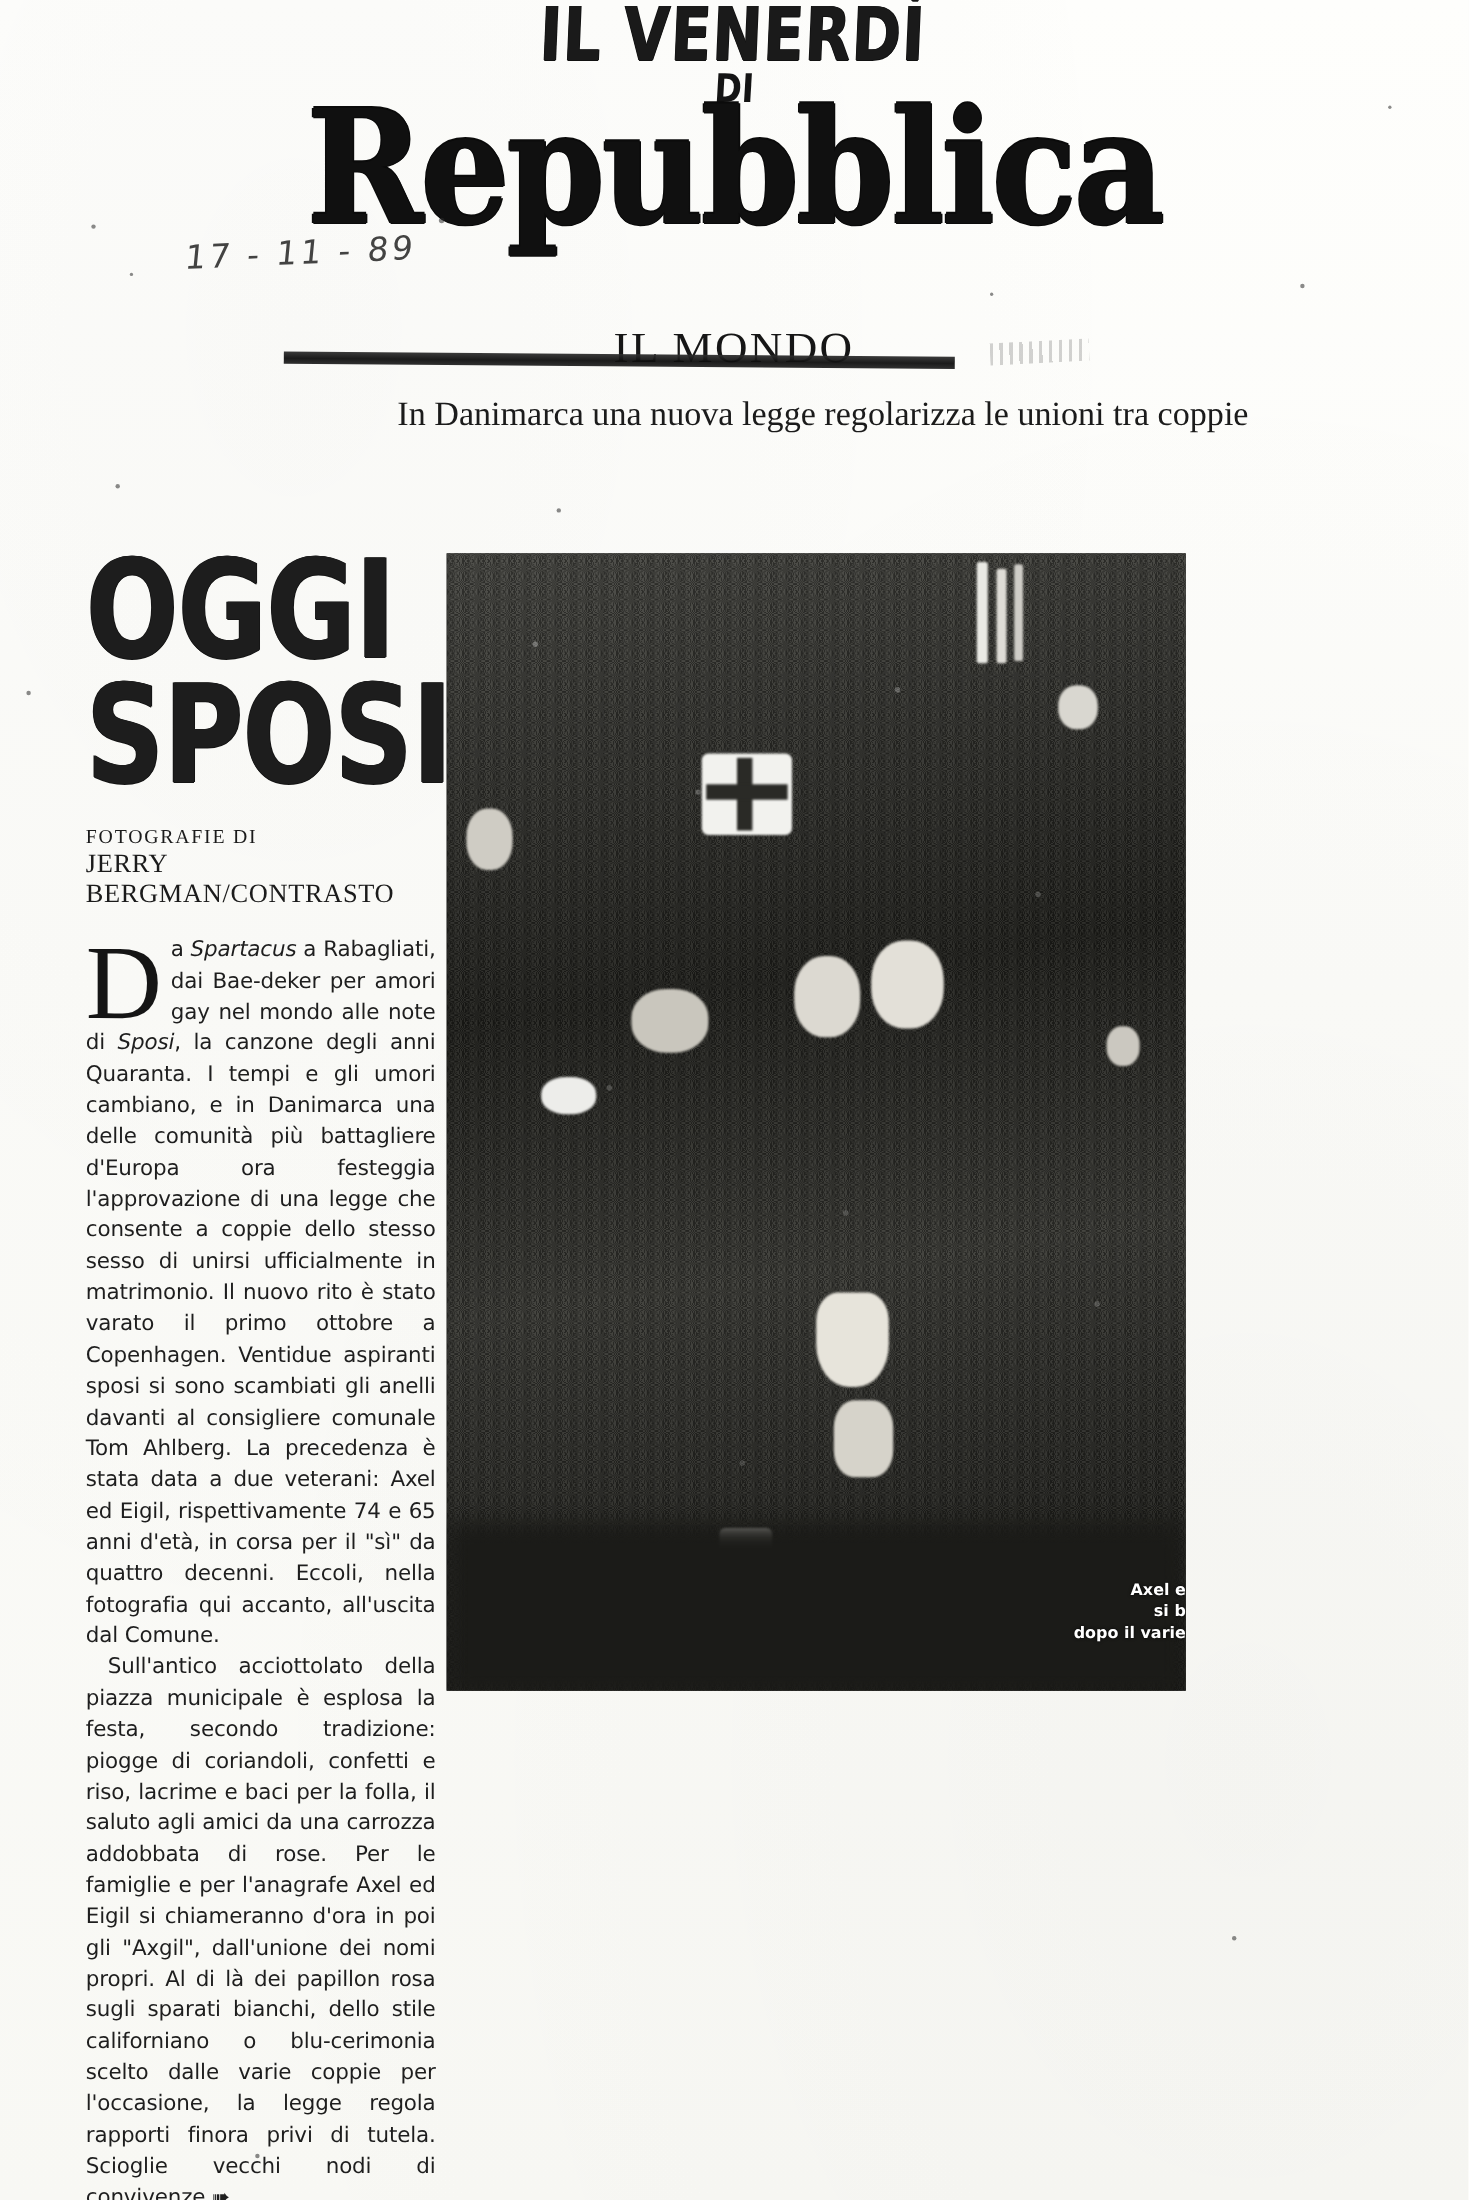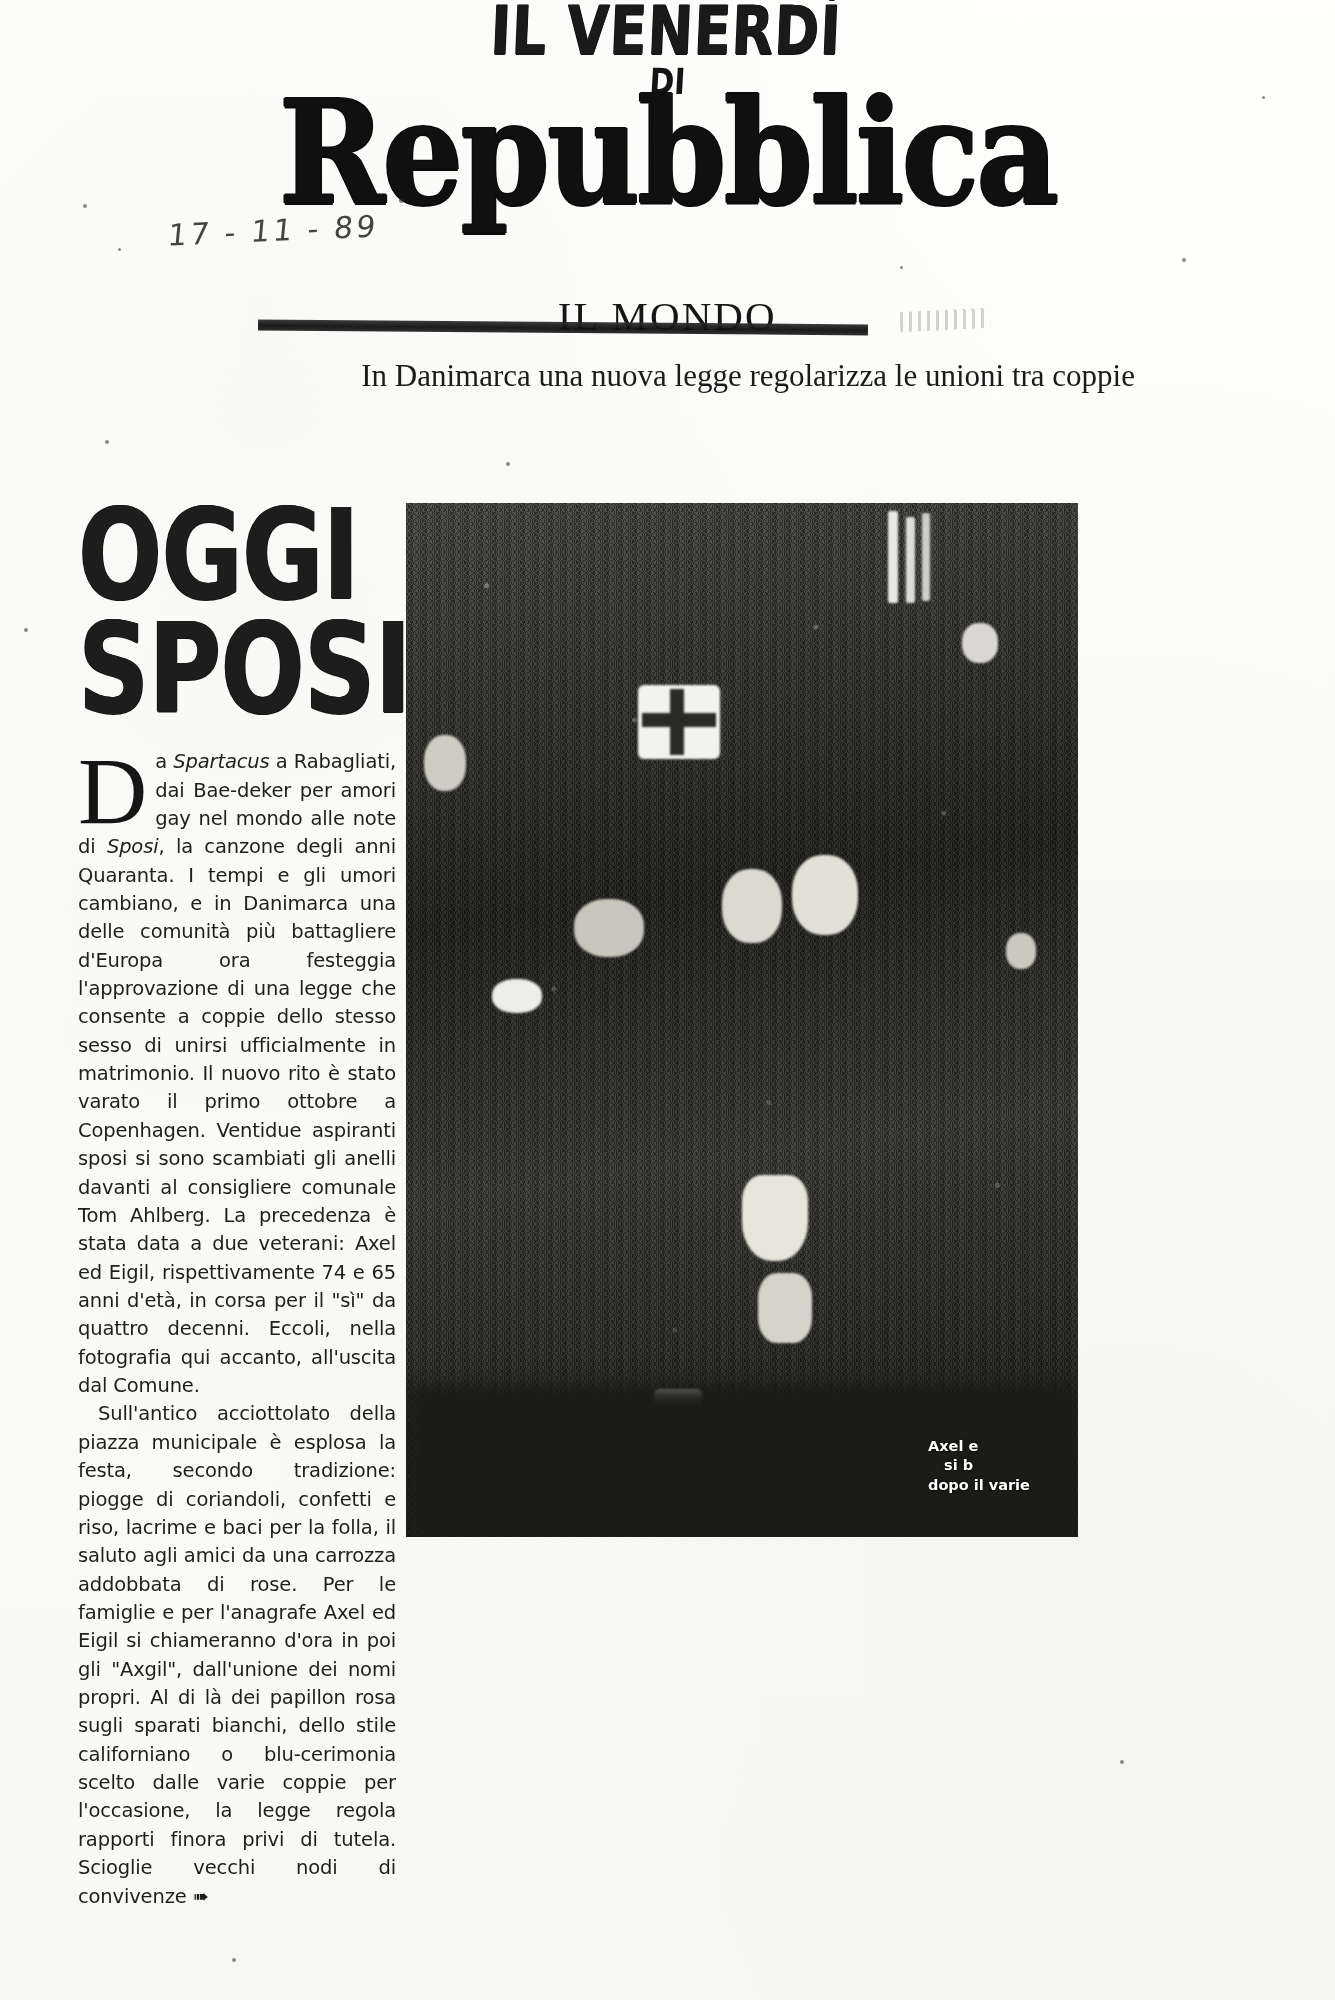--- a/index.html
+++ b/index.html
@@ -165,21 +165,21 @@
     opacity:.98;
   }
   .ph{position:absolute;border-radius:45%;filter:blur(1px);}
   #photo-caption{
     position:absolute;right:0px;bottom:42px;
     width:150px;
     color:#ffffff;
     font-family:"DejaVu Sans",sans-serif;
     font-weight:700;
     font-size:14.5px;line-height:1.33;
-    text-align:left;
+    text-align:right;
     padding-left:10px;
     text-shadow:0 0 3px rgba(0,0,0,.9);
   }
   #photo-caption span{display:block;white-space:nowrap;overflow:hidden;}
   .cap-l2{padding-left:16px;}
 </style>
 </head>
 <body>
 
 <div id="page">
@@ -202,20 +202,24 @@
     <span class="sf-line">In Danimarca una nuova legge regolarizza le unioni tra coppie</span>
   </div>
 
   <div id="leftcol">
 
     <div id="kicker">
       <span class="kline">OGGI</span>
       <span class="kline">SPOSI</span>
     </div>
 
+    <div id="credit">
+      <span id="credit-label">FOTOGRAFIE DI</span>
+      <span id="credit-name">JERRY BERGMAN/CONTRASTO</span>
+    </div>
 
     <div id="body-text">
       <p>
         <span id="dropcap">D</span><span>a </span><em>Spartacus</em><span> a Rabagliati, dai Bae-deker per amori gay nel mondo alle note di </span><em>Sposi</em><span>, la canzone degli anni Quaranta. I tempi e gli umori cambiano, e in Danimarca una delle comunità più battagliere d'Europa ora festeggia l'approvazione di una legge che consente a coppie dello stesso sesso di unirsi ufficialmente in matrimonio. Il nuovo rito è stato varato il primo ottobre a Copenhagen. Ventidue aspiranti sposi si sono scambiati gli anelli davanti al consigliere comunale Tom Ahlberg. La precedenza è stata data a due veterani: Axel ed Eigil, rispettivamente 74 e 65 anni d'età, in corsa per il "sì" da quattro decenni. Eccoli, nella fotografia qui accanto, all'uscita dal Comune.</span>
       </p>
       <p class="indent"><span>Sull'antico acciottolato della piazza municipale è esplosa la festa, secondo tradizione: piogge di coriandoli, confetti e riso, lacrime e baci per la folla, il saluto agli amici da una carrozza addobbata di rose. Per le famiglie e per l'anagrafe Axel ed Eigil si chiameranno d'ora in poi gli "Axgil", dall'unione dei nomi propri. Al di là dei papillon rosa sugli sparati bianchi, dello stile californiano o blu-cerimonia scelto dalle varie coppie per l'occasione, la legge regola rapporti finora privi di tutela. Scioglie vecchi nodi di convivenze</span> <span class="arrow">➠</span></p>
     </div>
   </div>
 
   <div id="photo">

